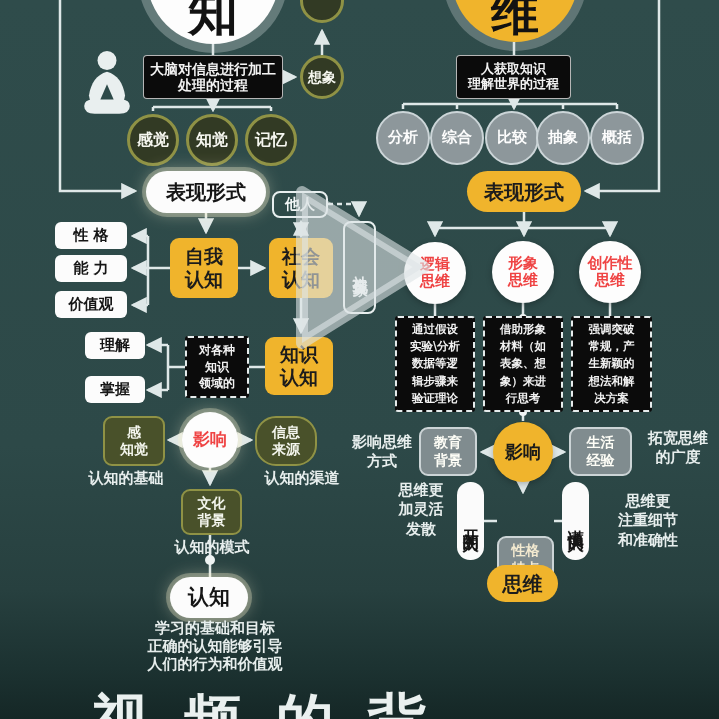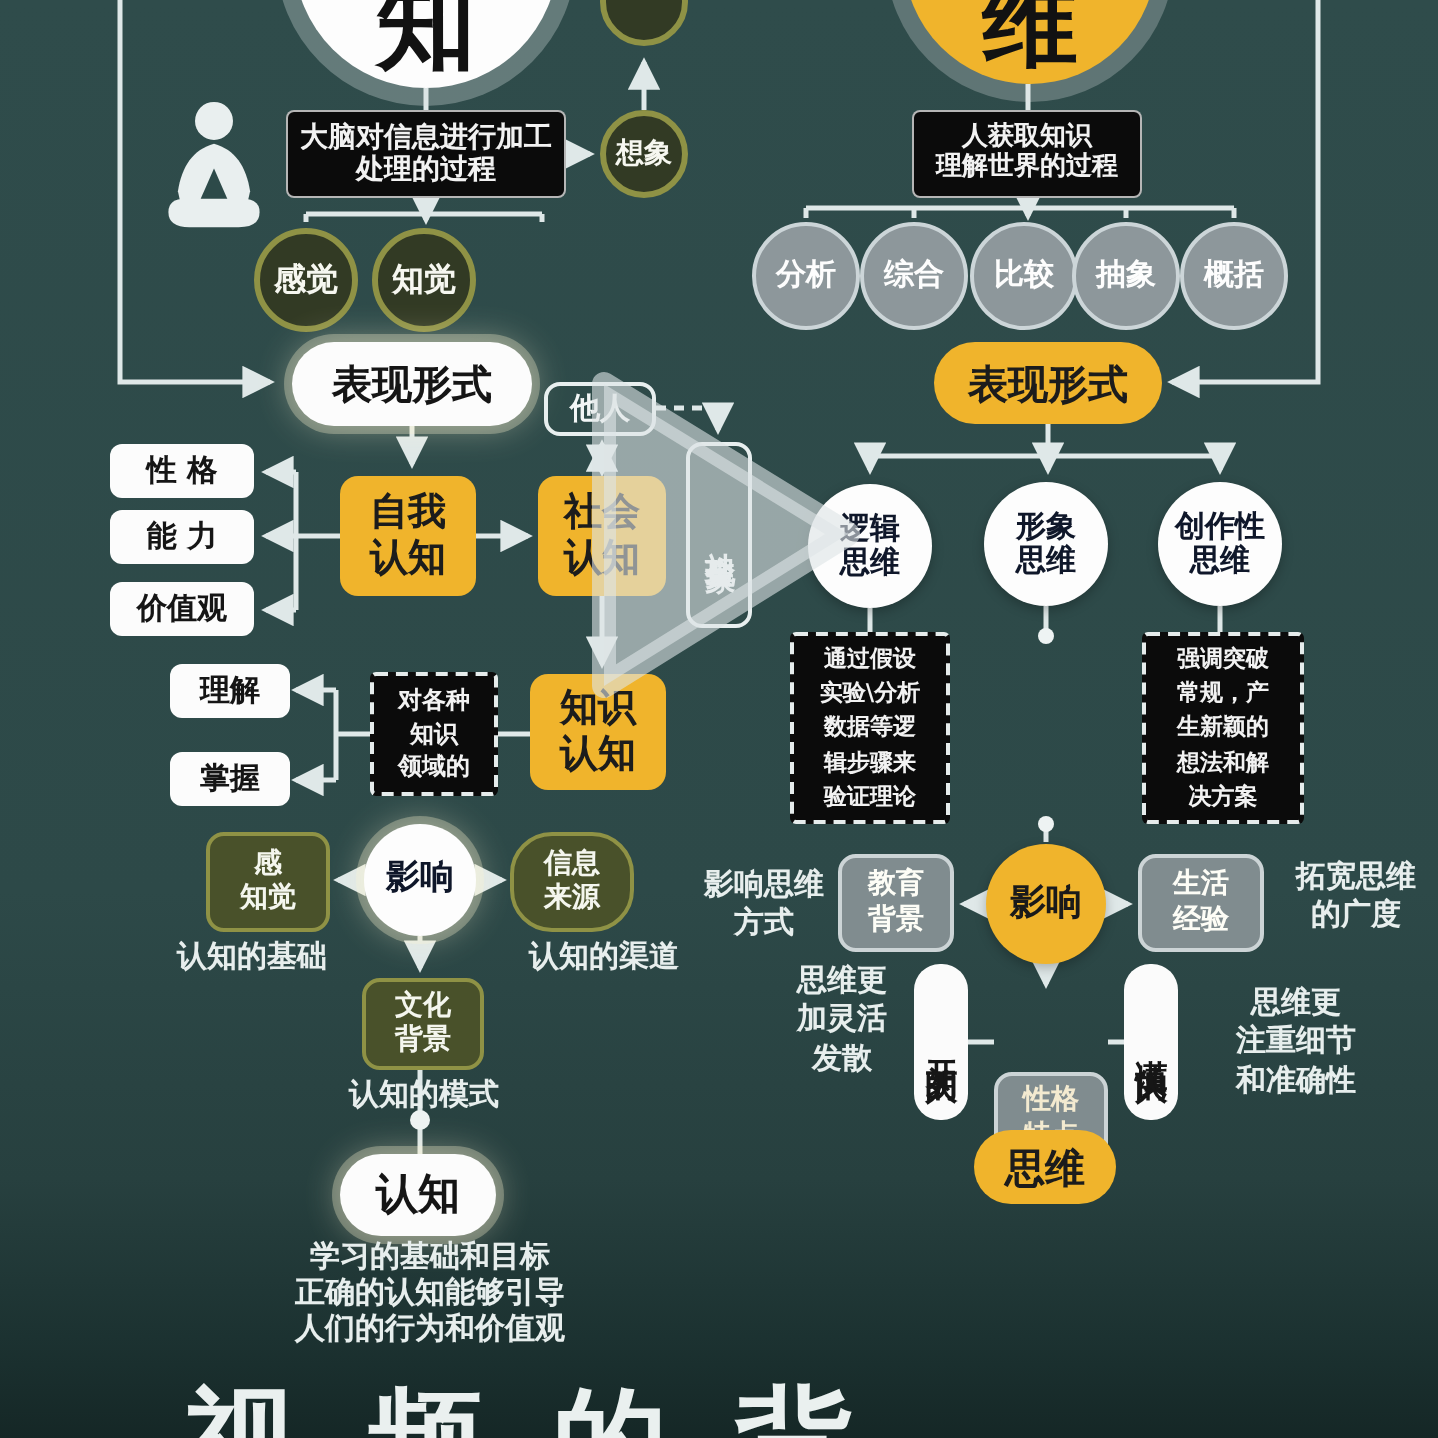--- a/index.html
+++ b/index.html
@@ -20,21 +20,21 @@
   .blackbox{background:#0b0b0b;color:#f2f2f2;border:1px solid rgba(255,255,255,.7);border-radius:4px;font-size:14px;}
   .dashbox{background:#0b0b0b;color:#f2f2f2;border:2px dashed #e6ecec;border-radius:3px;}
   .olivebox{background:#49512a;border:2px solid #8f9245;border-radius:9px;color:#f4f6ee;font-size:14px;line-height:1.25;}
   .graybox{background:#808c8f;border:2px solid #ccd4d6;border-radius:9px;color:#fdfdf6;font-size:14px;line-height:1.25;}
   .outline{background:rgba(45,74,73,.35);border:2px solid #e8efef;border-radius:8px;color:#f2f6f6;}
   .vtext{writing-mode:vertical-rl;text-orientation:upright;letter-spacing:2px;}
   .vwhite{background:#fbfbfb;color:#161616;border-radius:13px;font-size:16px;}
   
   .olivecirc{background:#323a24;border:3px solid #8f9245;color:#f6f7f0;font-size:16px;}
   .graycirc{background:#8d979b;border:2px solid #ccd5d8;color:#fdfdfd;font-size:15px;}
-  .whtcirc{background:#fdfdfd;color:#0f172a;box-shadow:0 2px 6px rgba(0,0,0,.25);}
+  .whtcirc{background:#fdfdfd;color:#ef4444;box-shadow:0 2px 6px rgba(0,0,0,.25);}
   .yelcirc{background:#f0b42c;color:#1a1a1a;box-shadow:0 2px 6px rgba(0,0,0,.25);}
   .pill{border-radius:22px;}
   .glow{box-shadow:0 0 0 4px rgba(252,244,210,.30),0 0 18px rgba(252,244,210,.45);}
   .cap{color:#e7eeed;font-size:15px;font-weight:700;}
   .desc{font-size:11.5px;line-height:1.5;font-weight:700;}
   #bottom-caption{color:#eaf0ef;font-size:58px;font-weight:700;letter-spacing:34px;line-height:1;}
   svg{position:absolute;left:0;top:0;}
   .nopointer{pointer-events:none;}
 </style>
 </head>
@@ -102,20 +102,21 @@
   <div class="node root-char" style="left:181px;top:-14px;width:64px;height:52px;font-size:50px;">知</div>
 
   <div class="node blackbox pre" style="left:143px;top:55px;width:140px;height:44px;">大脑对信息进行加工
 处理的过程</div>
 
   <div class="node circ olivecirc" style="left:300px;top:-21px;width:44px;height:44px;"></div>
   <div class="node circ olivecirc" style="left:300px;top:55px;width:44px;height:44px;font-size:14px;">想象</div>
 
   <div class="node circ olivecirc" style="left:127px;top:114px;width:52px;height:52px;">感觉</div>
   <div class="node circ olivecirc" style="left:186px;top:114px;width:52px;height:52px;">知觉</div>
+  <div class="node circ olivecirc" style="left:245px;top:114px;width:52px;height:52px;">记忆</div>
 
   <div class="node wbox pill glow" style="left:146px;top:171px;width:120px;height:42px;font-size:20px;">表现形式</div>
 
   <div class="node wbox" style="left:55px;top:222px;width:72px;height:27px;">性 格</div>
   <div class="node wbox" style="left:55px;top:255px;width:72px;height:27px;">能 力</div>
   <div class="node wbox" style="left:55px;top:291px;width:72px;height:27px;">价值观</div>
 
   <div class="node ybox pre" style="left:170px;top:238px;width:68px;height:60px;">自我
 认知</div>
   <div class="node ybox pre" style="left:269px;top:238px;width:64px;height:60px;">社会
@@ -177,20 +178,25 @@
   <div class="node circ whtcirc pre" style="left:492px;top:241px;width:62px;height:62px;font-size:15px;">形象
 思维</div>
   <div class="node circ whtcirc pre" style="left:579px;top:241px;width:62px;height:62px;font-size:15px;">创作性
 思维</div>
 
   <div class="node dashbox desc pre" style="left:395px;top:316px;width:80px;height:96px;">通过假设
 实验\分析
 数据等逻
 辑步骤来
 验证理论</div>
+  <div class="node dashbox desc pre" style="left:483px;top:316px;width:80px;height:96px;">借助形象
+材料（如
+表象、想
+象）来进
+行思考</div>
   <div class="node dashbox desc pre" style="left:571px;top:316px;width:81px;height:96px;">强调突破
 常规，产
 生新颖的
 想法和解
 决方案</div>
 
   <div class="node cap pre" style="left:344px;top:431px;width:76px;height:42px;line-height:1.25;">影响思维
 方式</div>
   <div class="node graybox pre" style="left:419px;top:427px;width:58px;height:49px;">教育
 背景</div>

